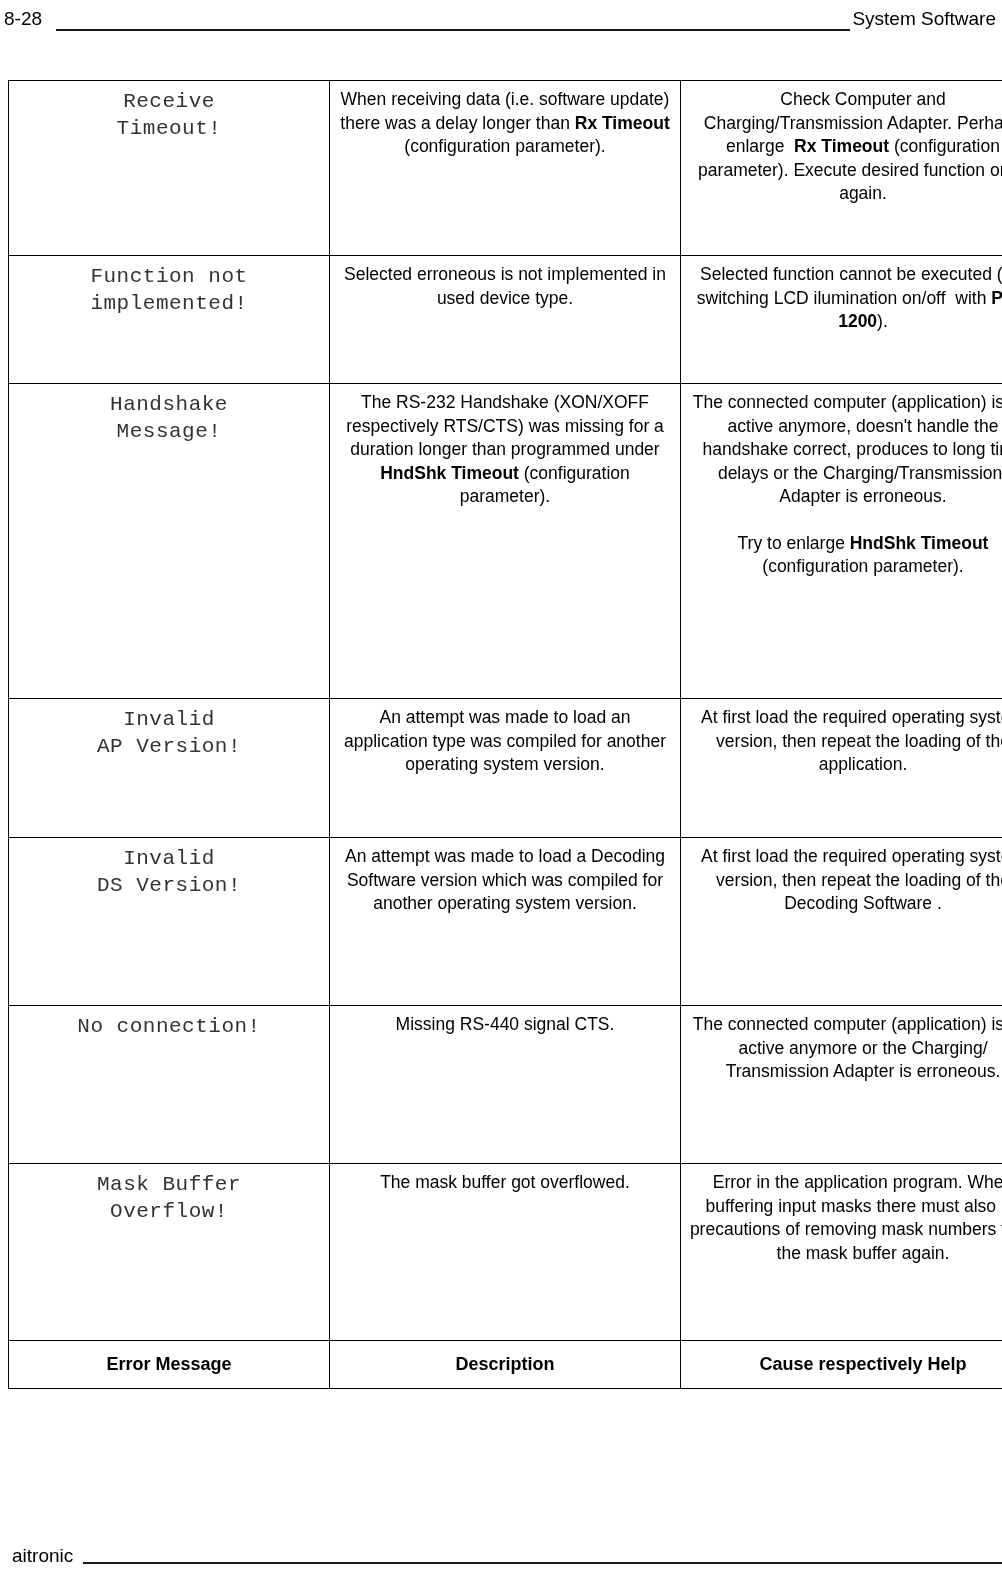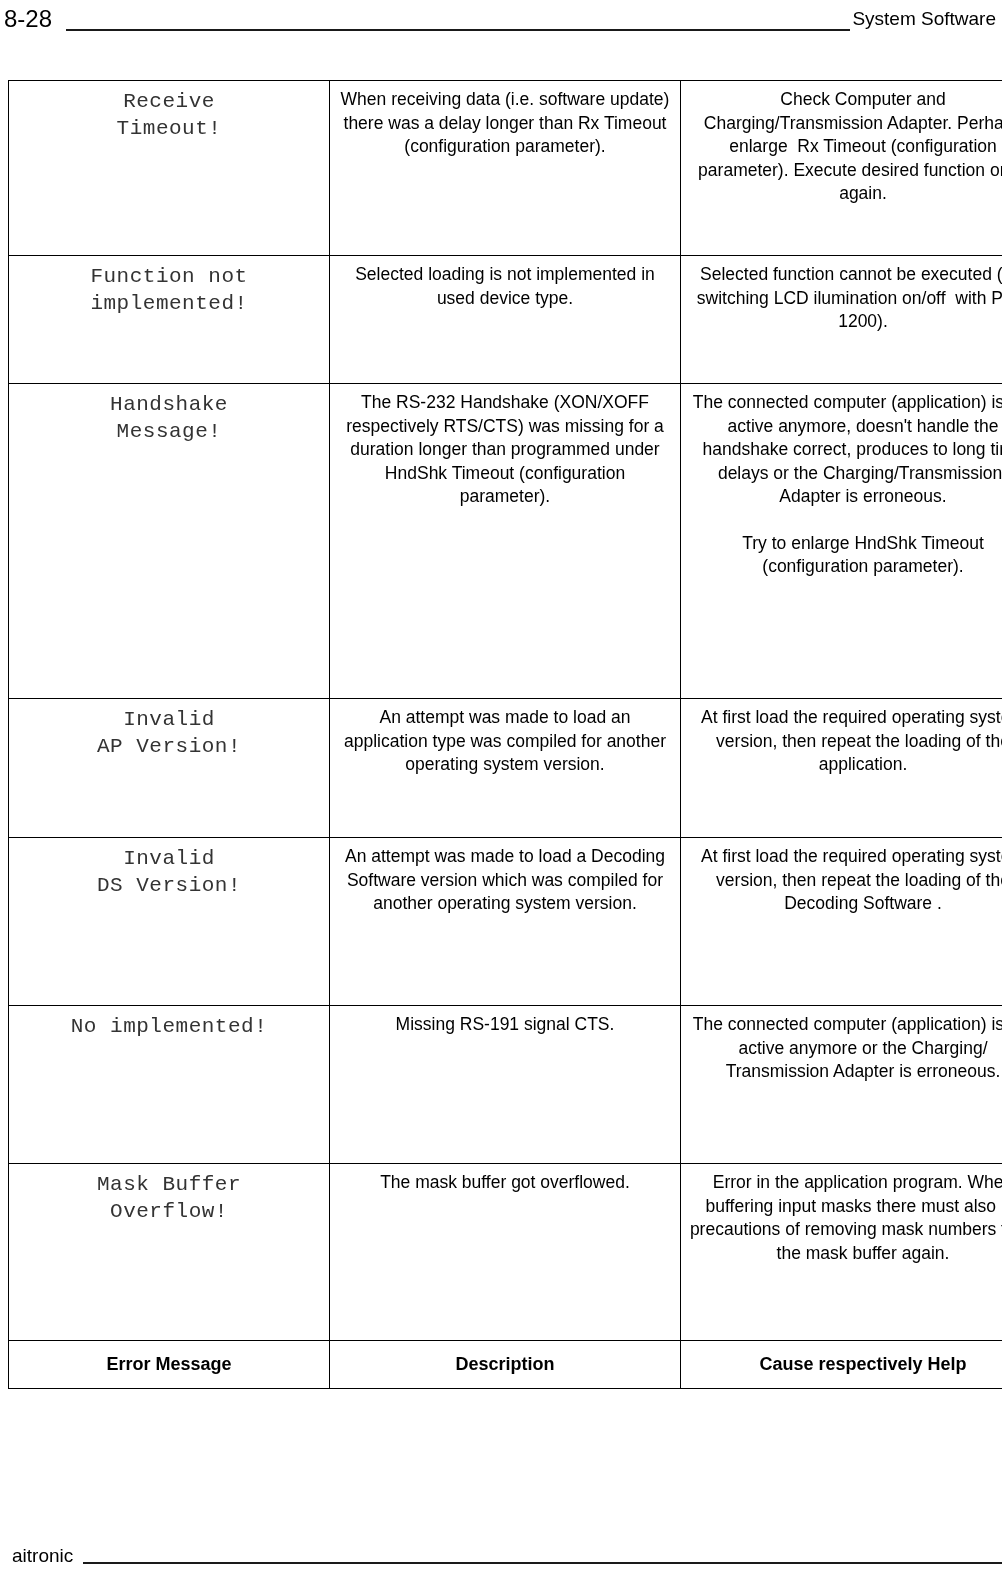--- a/index.html
+++ b/index.html
@@ -20,21 +20,21 @@
   .page-header {
     position: absolute;
     left: 0;
     top: 4px;
     width: 1002px;
     height: 30px;
     display: flex;
     align-items: center;
   }
   .header-page-number {
-    font-size: 24px;
+    font-size: 19px;
     line-height: 22px;
     padding-left: 4px;
     white-space: nowrap;
   }
   .header-rule {
     flex: 1 1 auto;
     height: 22px;
     margin: 0 2px 0 14px;
     border-bottom: 2px solid #1a1a1a;
     align-self: flex-end;
@@ -83,21 +83,21 @@
   }
   .body-cell {
     font-size: 17.5px;
     line-height: 23.5px;
   }
   .head-cell {
     font-size: 18px;
     font-weight: bold;
     line-height: 23px;
   }
-  .body-cell b { font-weight: normal; }
+  .body-cell b { font-weight: bold; }
   .body-cell .para-gap { display: block; height: 23px; }
 
   
   .page-footer {
     position: absolute;
     left: 16px;
     bottom: 14px;
     width: 1002px;
     height: 30px;
     display: flex;
@@ -133,21 +133,21 @@
     <tr style="height:175px">
       <td class="col-msg msg-cell">Receive
 Timeout!</td>
       <td class="col-desc body-cell">When receiving data (i.e. software update) there was a delay longer than <b>Rx Timeout</b> (configuration parameter).</td>
       <td class="col-cause body-cell">Check Computer and Charging/Transmission Adapter. Perhaps enlarge &nbsp;<b>Rx Timeout</b> (configuration parameter). Execute desired function once again.</td>
     </tr>
 
     <tr style="height:128px">
       <td class="col-msg msg-cell">Function not
 implemented!</td>
-      <td class="col-desc body-cell">Selected loading is not implemented in used device type.</td>
+      <td class="col-desc body-cell">Selected erroneous is not implemented in used device type.</td>
       <td class="col-cause body-cell">Selected function cannot be executed (i.e. switching LCD ilumination on/off &nbsp;with <b>PMS 1200</b>).</td>
     </tr>
 
     <tr style="height:315px">
       <td class="col-msg msg-cell">Handshake
 Message!</td>
       <td class="col-desc body-cell">The RS-232 Handshake (XON/XOFF respectively RTS/CTS) was missing for a duration longer than programmed under <b>HndShk Timeout</b> (configuration parameter).</td>
       <td class="col-cause body-cell">The connected computer (application) is not active anymore, doesn't handle the handshake correct, produces to long time delays or the Charging/Transmission-Adapter is erroneous.<span class="para-gap"></span>Try to enlarge <b>HndShk Timeout</b> (configuration parameter).</td>
     </tr>
 
@@ -159,22 +159,22 @@
     </tr>
 
     <tr style="height:168px">
       <td class="col-msg msg-cell">Invalid
 DS Version!</td>
       <td class="col-desc body-cell">An attempt was made to load a Decoding Software version which was compiled for another operating system version.</td>
       <td class="col-cause body-cell">At first load the required operating system version, then repeat the loading of the Decoding Software .</td>
     </tr>
 
     <tr style="height:158px">
-      <td class="col-msg msg-cell">No implemented!</td>
-      <td class="col-desc body-cell">Missing RS-191 signal CTS.</td>
+      <td class="col-msg msg-cell">No connection!</td>
+      <td class="col-desc body-cell">Missing RS-440 signal CTS.</td>
       <td class="col-cause body-cell">The connected computer (application) is not active anymore or the Charging/ Transmission Adapter is erroneous.</td>
     </tr>
 
     <tr style="height:177px">
       <td class="col-msg msg-cell">Mask Buffer
 Overflow!</td>
       <td class="col-desc body-cell">The mask buffer got overflowed.</td>
       <td class="col-cause body-cell">Error in the application program. When buffering input masks there must also be precautions of removing mask numbers from the mask buffer again.</td>
     </tr>
 

